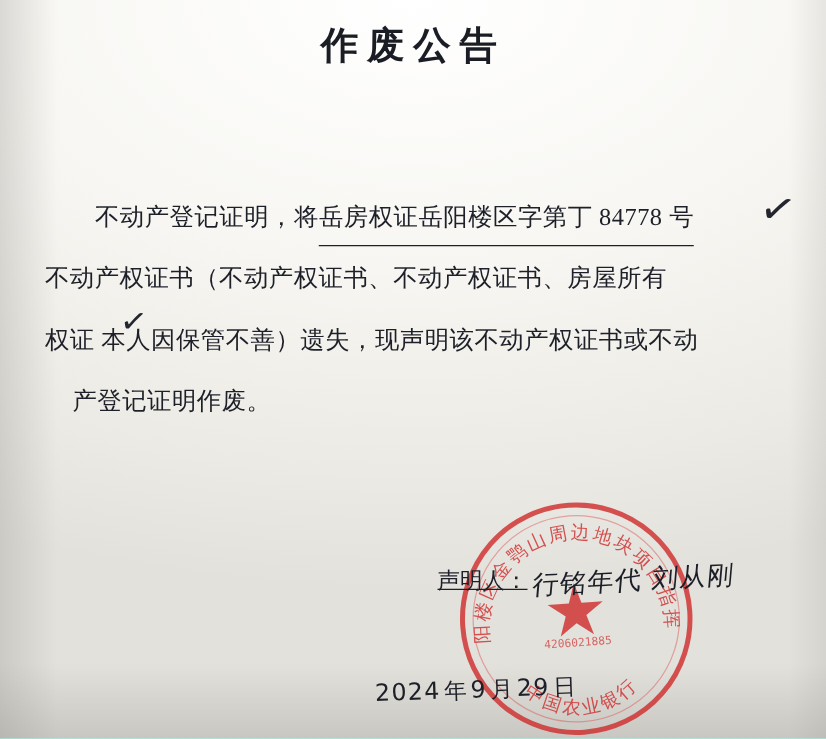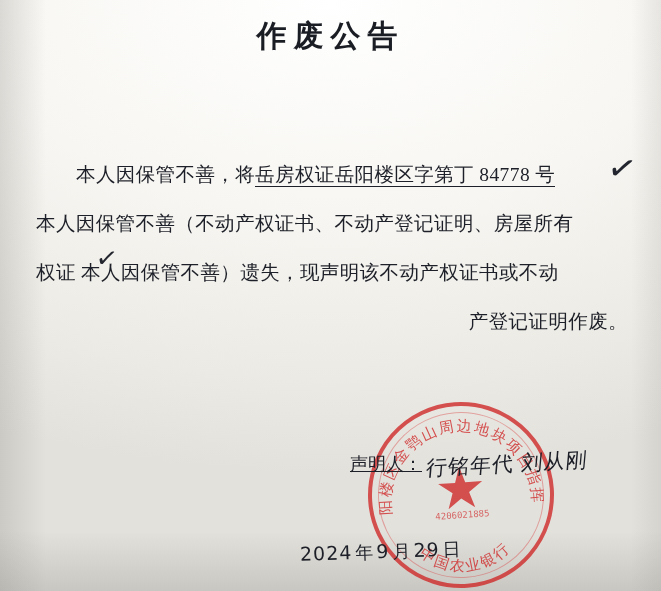--- a/index.html
+++ b/index.html
@@ -66,26 +66,26 @@
     letter-spacing: 0.4px;
   }
   .para {
     margin: 0;
     text-indent: 40px;
   }
   .para + .para { margin-top: 0; }
 
   .underline-text {
     border-bottom: 1.5px solid #1d2028;
-    padding-bottom: 1px;
+    padding-bottom: 11px;
   }
   .indent-line {
     text-indent: 0;
   }
-  .small-indent { text-indent: 22px; text-align: right; }
+  .small-indent { text-indent: 22px; }
 
   
   .pen-mark {
     position: absolute;
     color: #1b1e26;
     font-family: "DejaVu Sans", sans-serif;
     pointer-events: none;
   }
   .mark-check-1 {
     left: 608px; top: 148px;
@@ -203,23 +203,23 @@
 <div id="page">
   <div class="paper"></div>
   <div class="paper-shadow-left"></div>
   <div class="paper-shadow-right"></div>
   <div class="paper-shadow-bottom"></div>
 
   <div class="doc-title">作废公告</div>
 
   <div class="body-text">
     <p class="para">
-      <span>本人因保管不善，将</span><span class="underline-text">岳房权证岳阳楼区字第丁 84778 号</span>
+      <span>不动产登记证明，将</span><span class="underline-text">岳房权证岳阳楼区字第丁 84778 号</span>
     </p>
-    <p class="para indent-line">本人因保管不善（不动产权证书、不动产登记证明、房屋所有</p>
+    <p class="para indent-line">不动产权证书（不动产权证书、不动产权证书、房屋所有</p>
     <p class="para indent-line">权证   本人因保管不善）遗失，现声明该不动产权证书或不动</p>
     <p class="para small-indent">产登记证明作废。</p>
   </div>
 
   <div class="pen-mark mark-check-1">✓</div>
   <div class="pen-mark mark-check-2">✓</div>
 
   <div class="seal">
     <div class="seal-ring"></div>
     <div class="seal-ring-inner"></div>

